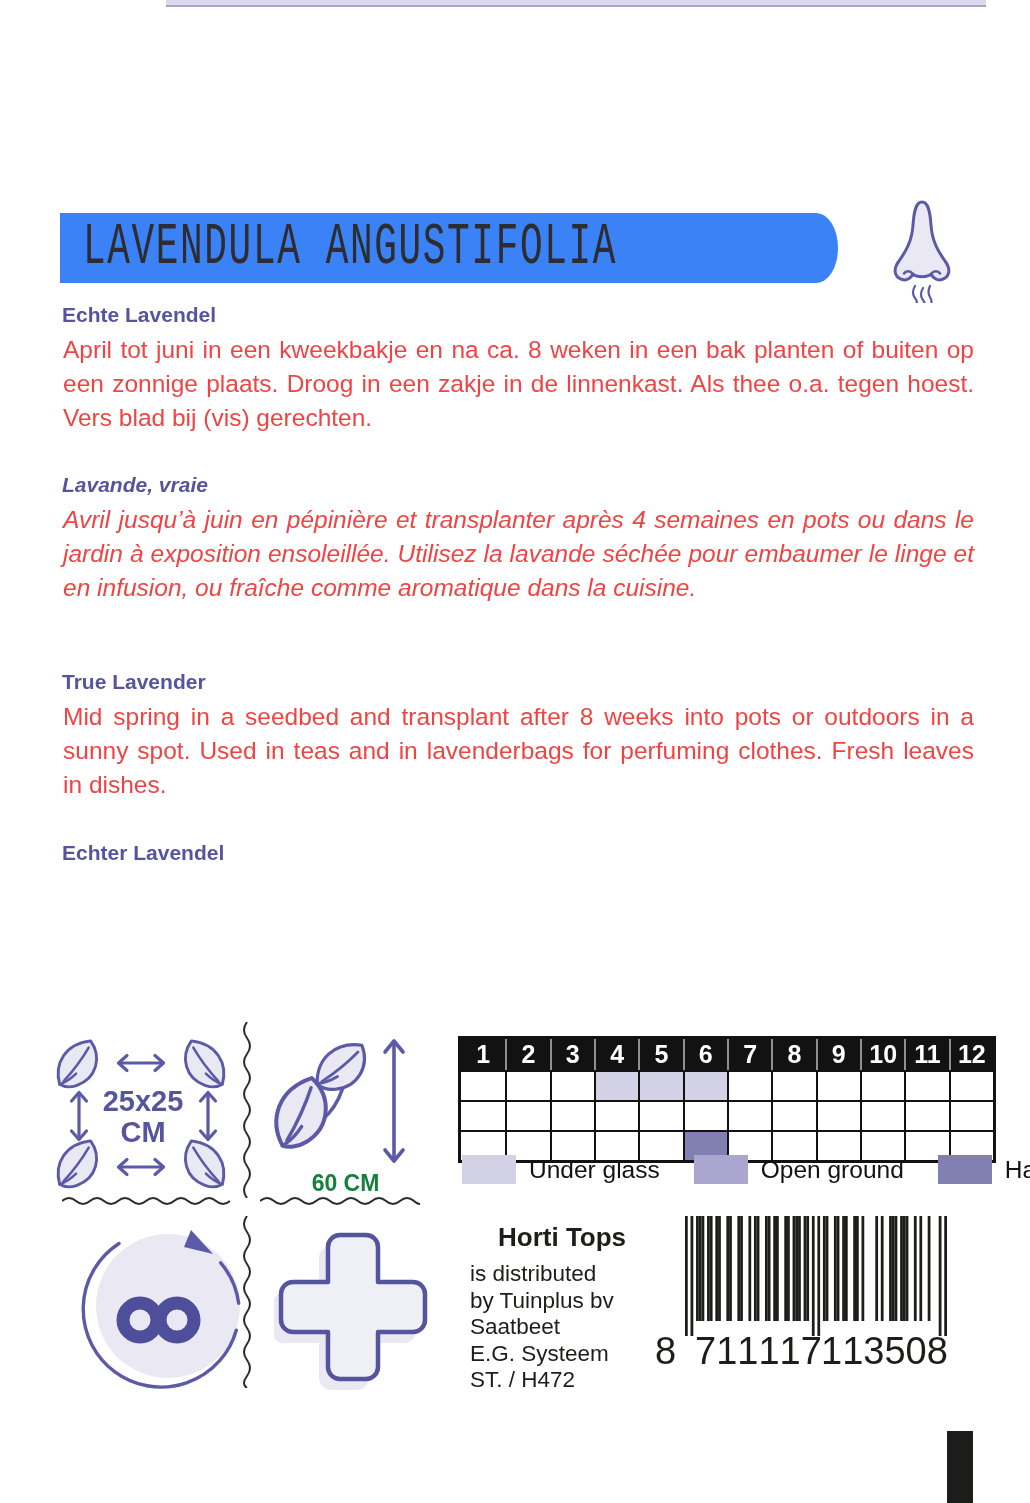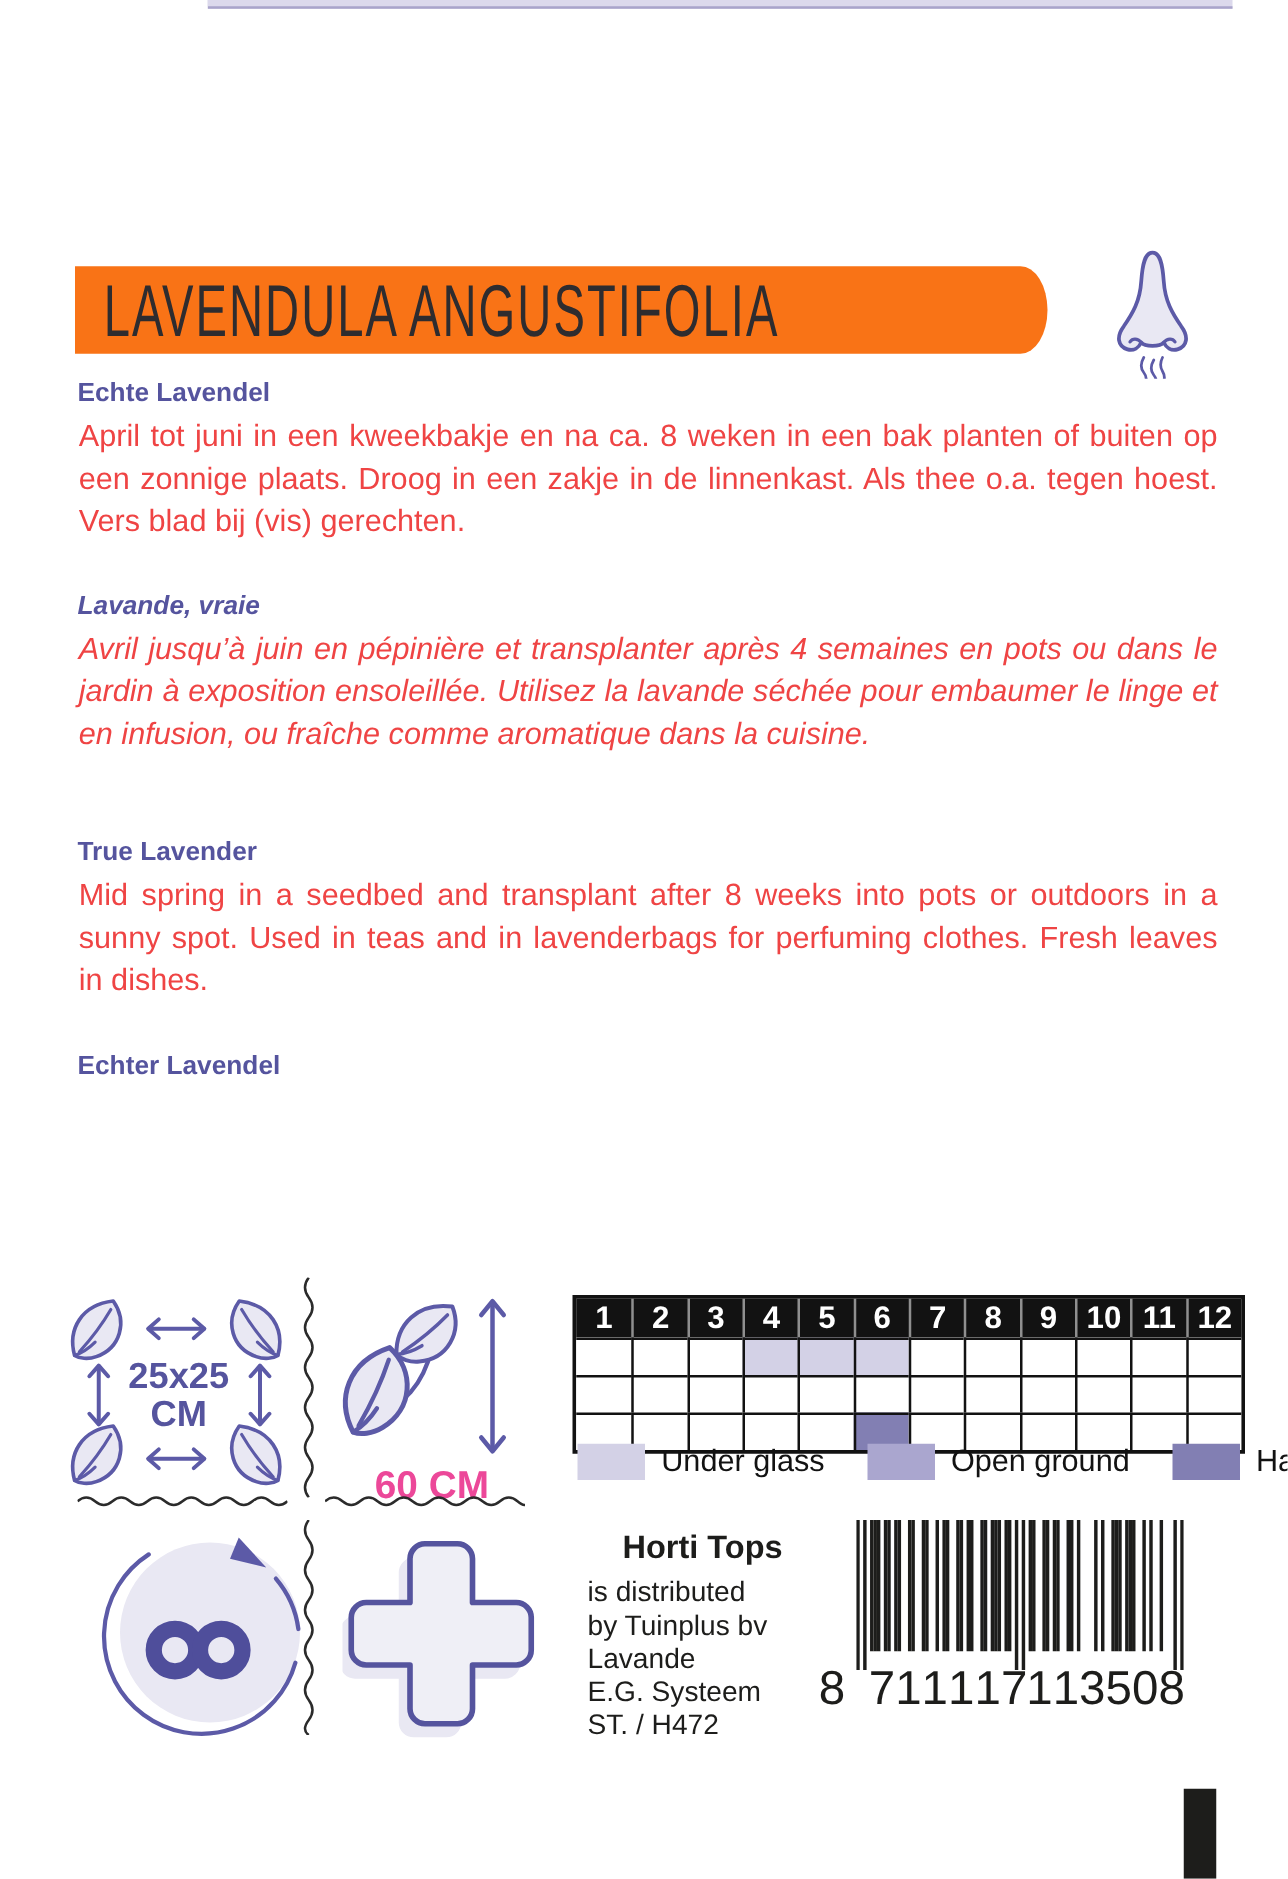--- a/index.html
+++ b/index.html
@@ -5,41 +5,41 @@
   html,body{margin:0;padding:0;}
   body{
     width:1030px;height:1503px;position:relative;background:#ffffff;
     font-family:"Liberation Sans",sans-serif;overflow:hidden;
   }
   
   .top-strip{position:absolute;left:166px;top:0;width:820px;height:7px;
     background:#dcd9ec;box-shadow:inset 0 -2px 0 #a9a4ca;}
   
   .title-banner{position:absolute;left:60px;top:213px;width:778px;height:70px;
-    background:#f97316;border-top-right-radius:26px 42px;border-bottom-right-radius:26px 42px;
-    display:flex;align-items:center;}
+    background:#3b82f6;border-top-right-radius:26px 42px;border-bottom-right-radius:26px 42px;
+    display:flex;align-items:center;font-family:Liberation Mono, monospace;}
   .title-banner .title{
     font-size:46px;color:#2e2c2f;font-weight:500;letter-spacing:2px;
     transform:scale(.82,1.28);transform-origin:0 50%;white-space:nowrap;padding-left:28px;}
   
   .sec{position:absolute;left:62px;width:913px;}
   .sec h2{font-size:21px;font-weight:bold;color:#55549e;margin:0 0 6px 0;}
   .sec p{font-size:24.5px;line-height:34px;color:#ef4444;margin:1px;text-align:justify;}
   .sec-nl{top:303px;} .sec-fr{top:473px;font-style:italic;} .sec-en{top:670px;} .sec-de{top:841px;}
   
   .spacing-group{position:absolute;left:50px;top:1030px;width:185px;height:170px;}
   .spacing-group .leaf{position:absolute;width:58px;height:58px;}
   .leaf-tl{left:0;top:6px;} .leaf-tr{left:124px;top:6px;transform:scaleX(-1);}
   .leaf-bl{left:0;top:106px;} .leaf-br{left:124px;top:106px;transform:scaleX(-1);}
   .arr{position:absolute;}
   .spacing-label{position:absolute;left:44px;top:56px;width:98px;text-align:center;
     color:#55549e;font-weight:bold;font-size:29px;line-height:31px;}
   .height-group{position:absolute;left:265px;top:1032px;width:145px;height:170px;}
   .height-label{position:absolute;left:18px;top:138px;width:125px;text-align:center;
-    color:#ec4899;font-weight:bold;font-size:31px;}
+    color:#15803d;font-weight:bold;font-size:23px;}
   
   .squiggle{position:absolute;}
   
   .calendar{position:absolute;left:458px;top:1036px;width:538px;border:3px solid #121212;box-sizing:border-box;}
   .cal-head{display:grid;grid-template-columns:repeat(12,1fr);background:#121212;}
   .cal-head-cell{height:31px;display:flex;align-items:center;justify-content:center;
     color:#fff;font-weight:bold;font-size:25px;border-left:2px solid #8f8f8f;}
   .cal-head-cell:first-child{border-left:none;}
   .cal-row{display:grid;grid-template-columns:repeat(12,1fr);}
   .cal-cell{height:28px;border-left:2px solid #121212;border-top:2px solid #121212;background:#fff;}
@@ -259,21 +259,21 @@
 
 <svg class="cross" width="160" height="162" viewBox="0 0 160 162">
   <path transform="translate(-9,11)" fill="#e9e8f3" d="M66,7 h26 a12,12 0 0 1 12,12 v35 h35 a12,12 0 0 1 12,12 v26 a12,12 0 0 1 -12,12 h-35 v35 a12,12 0 0 1 -12,12 h-26 a12,12 0 0 1 -12,-12 v-35 h-35 a12,12 0 0 1 -12,-12 v-26 a12,12 0 0 1 12,-12 h35 v-35 a12,12 0 0 1 12,-12 z"></path>
   <path fill="#efeff6" stroke="#55549e" stroke-width="4.5" stroke-linejoin="round" d="M66,7 h26 a12,12 0 0 1 12,12 v35 h35 a12,12 0 0 1 12,12 v26 a12,12 0 0 1 -12,12 h-35 v35 a12,12 0 0 1 -12,12 h-26 a12,12 0 0 1 -12,-12 v-35 h-35 a12,12 0 0 1 -12,-12 v-26 a12,12 0 0 1 12,-12 h35 v-35 a12,12 0 0 1 12,-12 z"></path>
 </svg>
 
 <div class="distributor">
   <div class="dist-name">Horti Tops</div>
   <div class="dist-line">is distributed</div>
   <div class="dist-line">by Tuinplus bv</div>
-  <div class="dist-line">Lavande</div>
+  <div class="dist-line">Saatbeet</div>
   <div class="dist-line">E.G. Systeem</div>
   <div class="dist-line">ST. / H472</div>
 </div>
 
 <div class="barcode">
   <svg id="barcode-bars" width="262" height="120" viewBox="0 0 95 44" preserveAspectRatio="none">
       <rect x="0" y="0" width="1" height="44" fill="#1d1d1b"></rect>
       <rect x="2" y="0" width="1" height="44" fill="#1d1d1b"></rect>
       <rect x="4" y="0" width="1" height="38.5" fill="#1d1d1b"></rect>
       <rect x="5" y="0" width="1" height="38.5" fill="#1d1d1b"></rect>

